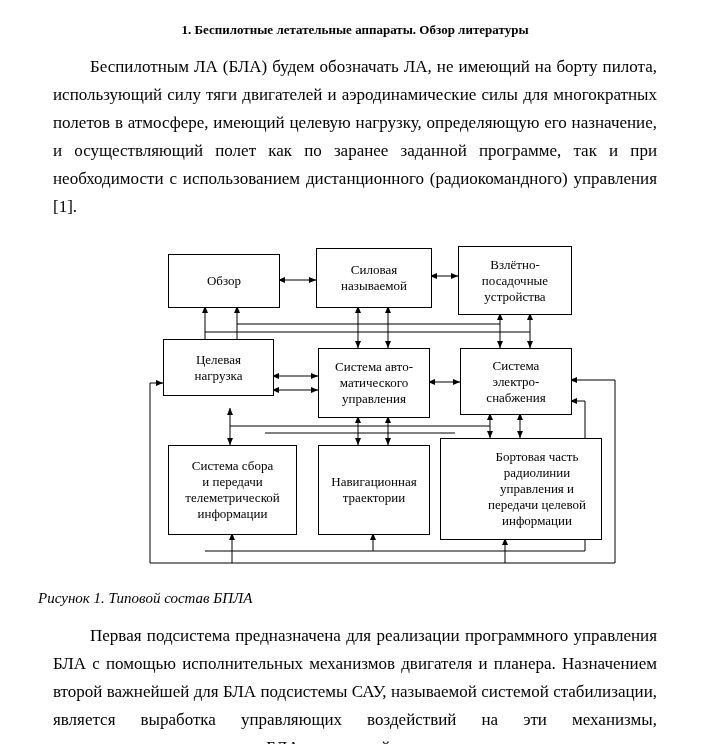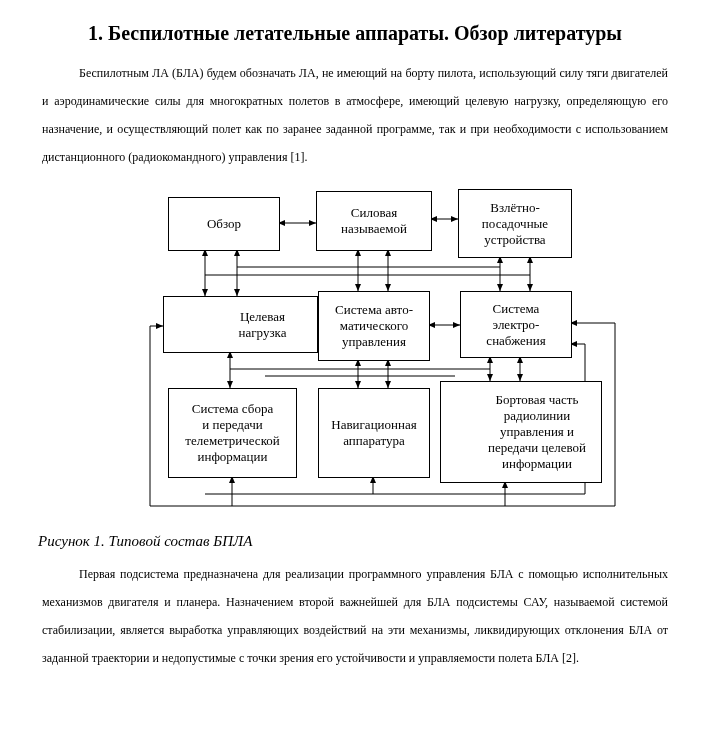--- a/index.html
+++ b/index.html
@@ -7,31 +7,31 @@
     width: 710px; height: 744px;
     box-sizing: border-box;
     padding: 16px 38px 0 38px;
     overflow: hidden;
     background: #ffffff;
     color: #000000;
     font-family: "Liberation Serif", serif;
     position: relative;
   }
   .heading {
-    font-size: 20px;
+    font-size: 13px;
     font-weight: bold;
     text-align: center;
     margin: 6px 0 14px 0;
   }
   .para {
-    font-size: 12px;
+    font-size: 17px;
     line-height: 28px;
     text-align: justify;
     text-indent: 37px;
-    margin: 4px;
+    margin: 15px;
   }
   .figure { margin-top: 8px; }
   .diagram {
     position: relative;
     width: 500px; height: 345px;
     margin-left: 107px;
   }
   .diagram svg { position: absolute; left: 0; top: 0; }
   .dbox {
     position: absolute;
@@ -39,21 +39,21 @@
     background: #fff;
     display: flex; align-items: center; justify-content: center;
     text-align: center;
     font-size: 13px;
     line-height: 16px;
   }
   .dbox span { white-space: pre-line; }
   .b-planer    { left: 23px;  top: 18px;  width: 110px; height: 52px; }
   .b-power     { left: 171px; top: 12px;  width: 114px; height: 58px; }
   .b-takeoff   { left: 313px; top: 10px;  width: 112px; height: 67px; }
-  .b-payload   { left: 18px;  top: 117px; width: 109px; height: 55px; padding-left: 44px; }
+  .b-payload   { left: 18px;  top: 103px; width: 109px; height: 55px; }
   .b-control   { left: 173px; top: 112px; width: 110px; height: 68px; }
   .b-electro   { left: 315px; top: 112px; width: 110px; height: 65px; }
   .b-telemetry { left: 23px;  top: 209px; width: 127px; height: 88px; }
   .b-nav       { left: 173px; top: 209px; width: 110px; height: 88px; }
   .b-radio     { left: 295px; top: 202px; width: 128px; height: 100px; padding-left: 32px; }
   .caption {
     font-style: italic;
     font-size: 15px;
     margin: 9px 0 10px 0;
   }
@@ -144,21 +144,21 @@
 управления</span>
       </div>
       <div class="dbox b-telemetry">
         <span>Система сбора
 и передачи
 телеметрической
 информации</span>
       </div>
       <div class="dbox b-nav">
         <span>Навигационная
-аппаратура</span>
+траектории</span>
       </div>
       <div class="dbox b-radio">
         <span>Бортовая часть
 радиолинии
 управления и
 передачи целевой
 информации</span>
       </div>
 
     </div>

